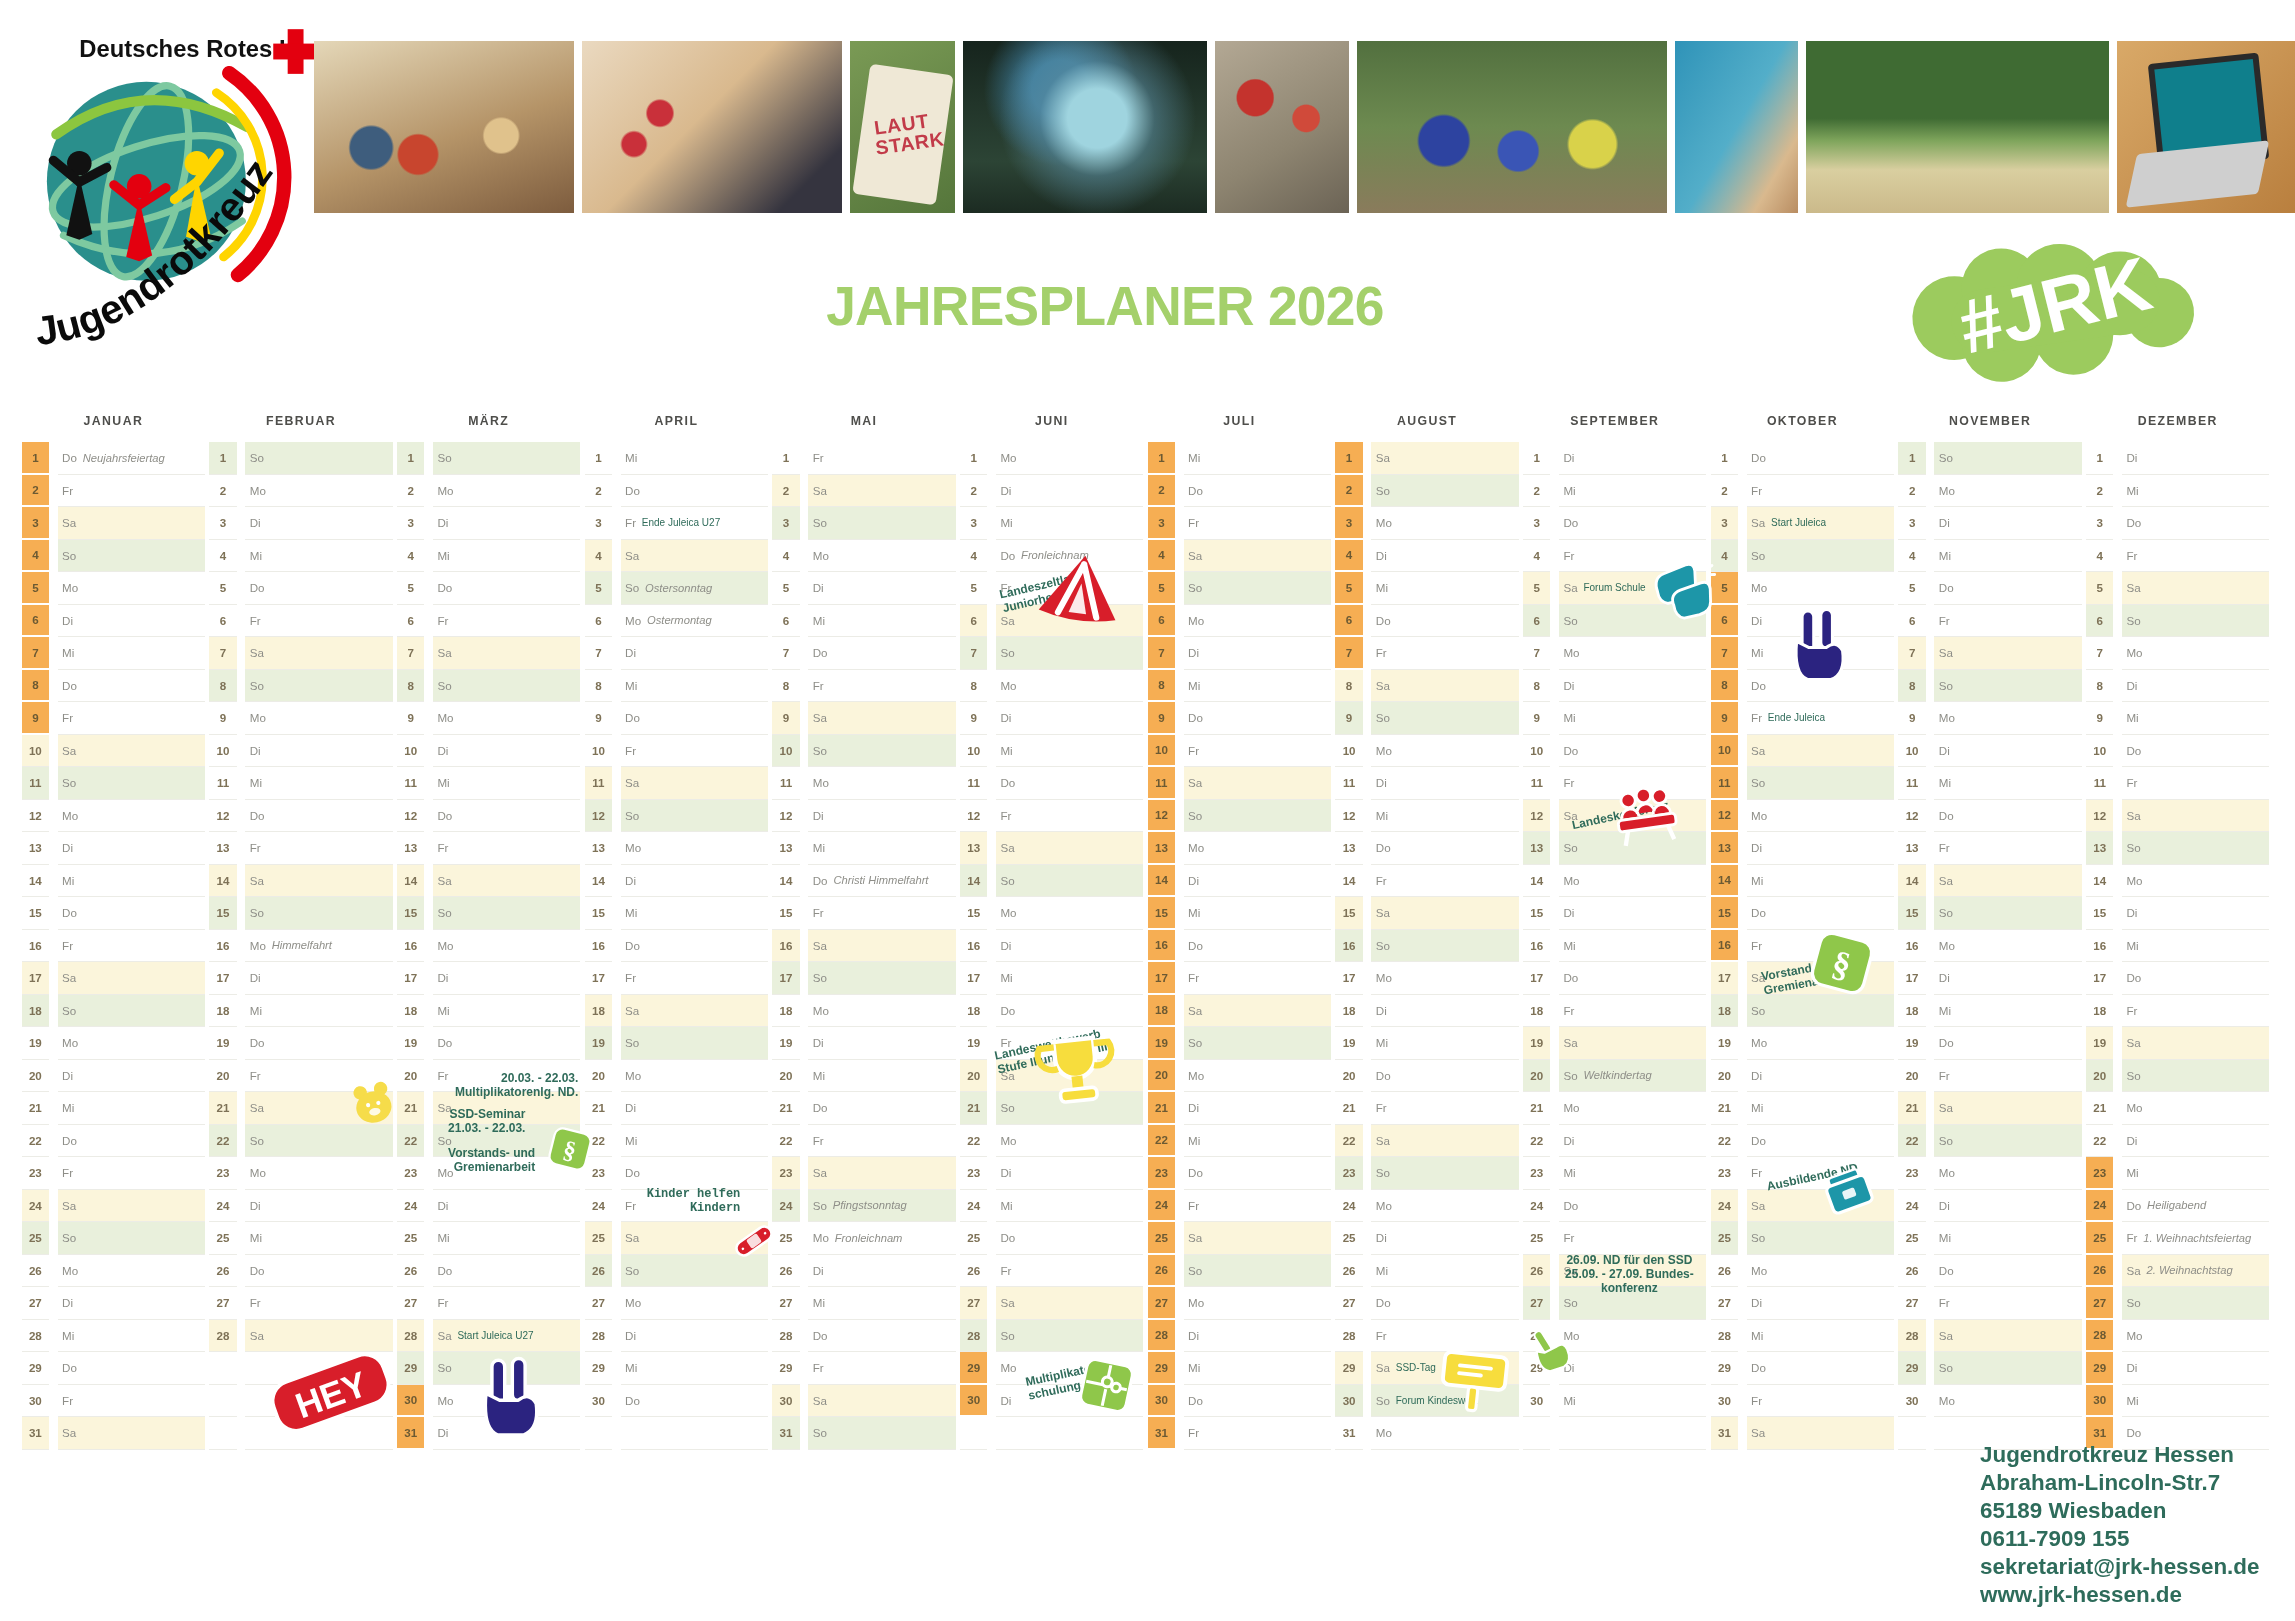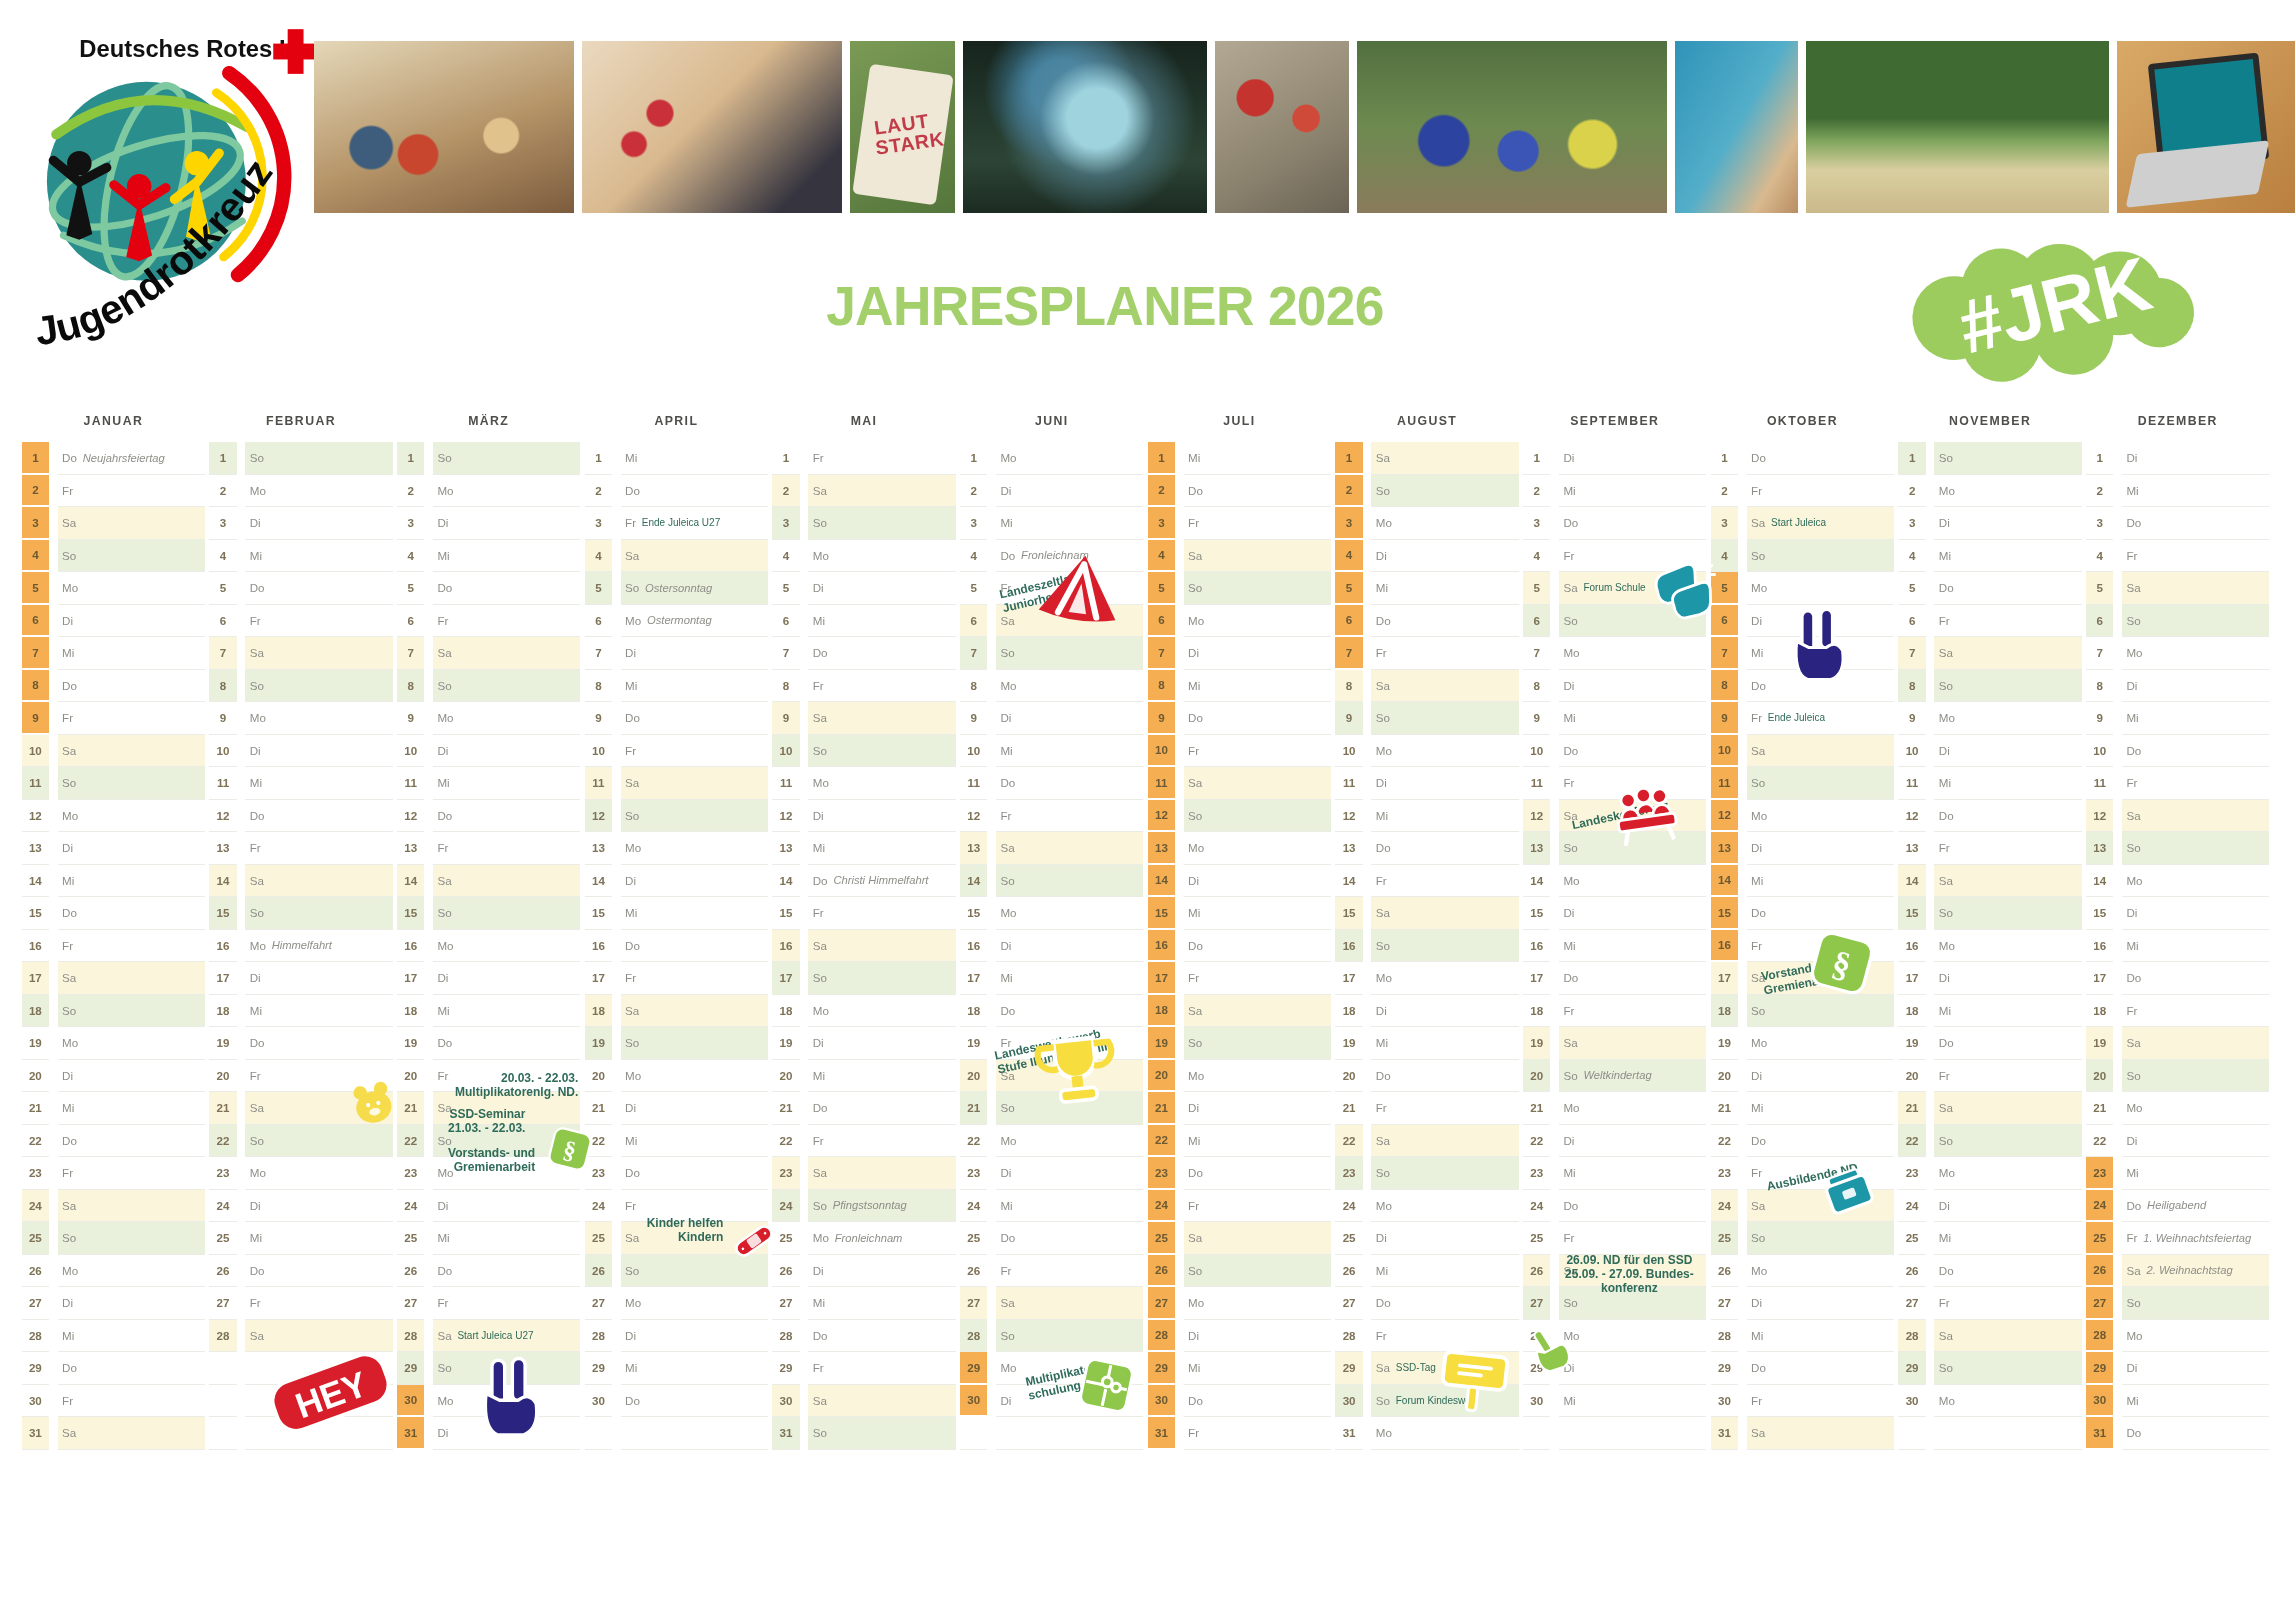--- a/index.html
+++ b/index.html
@@ -898,21 +898,21 @@
         <div class="row">
           <span class="num">30</span>
           <span class="body">
             <span class="wd">Do</span>
           </span>
         </div>
         <div class="row emptyrow">
           <span class="num"></span>
           <span class="body"></span>
         </div>
-        <div class="overlay ctr" style="top: 817px; left: 62px;">Kinder helfen
+        <div class="overlay ctr" style="top: 788px; left: 62px; font-family: Liberation Mono, monospace;">Kinder helfen
 Kindern</div>
       </div>
       <div class="month">
         <div class="mh">MAI</div>
         <div class="row">
           <span class="num">1</span>
           <span class="body">
             <span class="wd">Fr</span>
           </span>
         </div>
@@ -2564,14 +2564,22 @@
         <svg viewBox="0 0 100 100" width="64">
           <g transform="rotate(-10 50 50)">
             <rect x="26" y="18" width="48" height="16" rx="5" fill="#1D96A8" stroke="#fff" stroke-width="4"></rect>
             <rect x="18" y="30" width="64" height="44" rx="8" fill="#1D96A8" stroke="#fff" stroke-width="5"></rect>
             <rect x="40" y="44" width="20" height="14" rx="3" fill="#fff" opacity=".9"></rect>
           </g>
         </svg>
       </div>
     </div>
 
+  <div id="footer">
+    <div>Jugendrotkreuz Hessen</div>
+    <div>Abraham-Lincoln-Str.7</div>
+    <div>65189 Wiesbaden</div>
+    <div>0611-7909 155</div>
+    <div>sekretariat@jrk-hessen.de</div>
+    <div>www.jrk-hessen.de</div>
+  </div>
 </div>
 
 
 </body></html>

